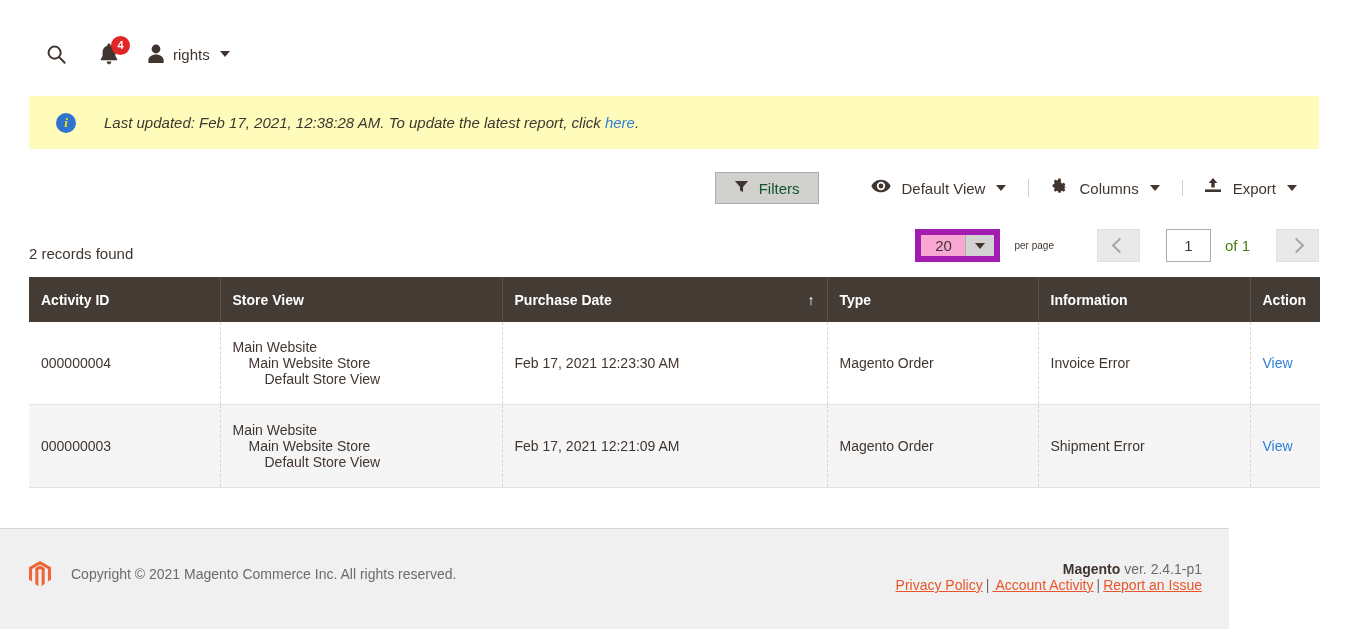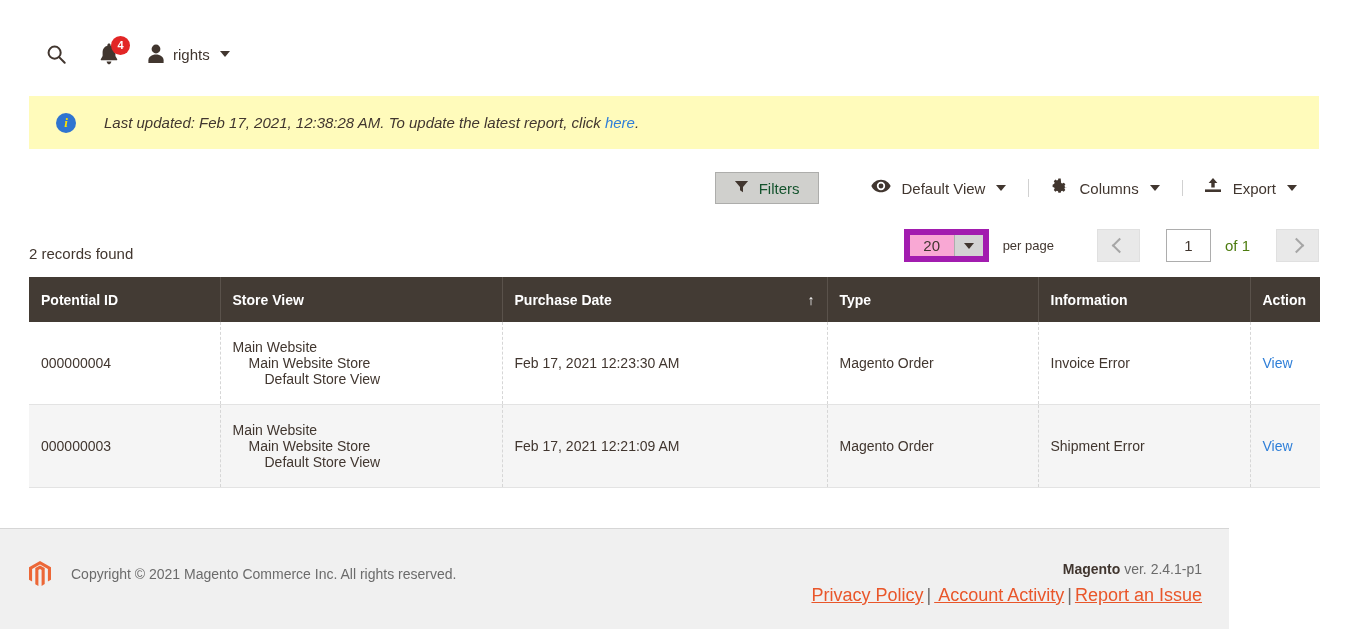--- a/index.html
+++ b/index.html
@@ -100,21 +100,21 @@
     font-size: 15px; color:#41362f;
   }
   .pps-arrow {
     width: 29px; background:#d3d3d3; border-left:1px solid #adadad;
     display:flex; align-items:center; justify-content:center; cursor:pointer;
   }
   .pps-arrow i {
     width:0;height:0;border-left:5px solid transparent;border-right:5px solid transparent;
     border-top:6px solid #41362f; display:block;
   }
-  .per-page-label { font-size:13px; margin-left:14px; color:#41362f; }
+  .per-page-label { font-size:10px; margin-left:14px; color:#41362f; }
   .page-prev, .page-next {
     width:43px; height:33px; background:#e9e9e9; border:1px solid #e0e0e0;
     display:flex; align-items:center; justify-content:center; cursor:default;
   }
   .page-prev { margin-left: 43px; }
   .page-next { margin-left: 26px; }
   .chev { width:11px; height:11px; border-top:2px solid #a6a6a6; border-right:2px solid #a6a6a6;}
   .chev.left { transform: rotate(-135deg); margin-left:3px;}
   .chev.right { transform: rotate(45deg); margin-right:3px;}
   .page-input {
@@ -155,21 +155,21 @@
     background:#f0f0f0; border-top:1px solid #d6d6d6;
     display:flex; align-items:flex-start; justify-content:space-between;
     padding: 32px 27px 0 29px;
   }
   .copy-left { display:flex; align-items:center; gap:20px; }
   .magento-logo { width:22px; height:25px; display:block; }
   .copy-text { font-size:14px; color:#6b6b6b; }
   .footer-right { text-align:right; }
   .ver-line { font-size:14px; color:#6b6b6b; }
   .ver-line b { color:#41362f; font-weight:700; }
-  .links-line { font-size:18px; margin-top:8px; color:#6b6b6b; }
+  .links-line { font-size:14px; color:#6b6b6b; }
   .links-line a { color:#e9562a; text-decoration:underline; }
   .links-line span.sep { color:#6b6b6b; padding:0 3px; }
 </style>
 </head>
 <body>
 
 <div class="page">
 
   <div class="page-header">
     <div class="header-tools">
@@ -282,21 +282,21 @@
     <colgroup>
       <col style="width:191px">
         <col style="width:282px">
         <col style="width:325px">
       <col style="width:211px">
         <col style="width:212px">
         <col style="width:70px">
     </colgroup>
     <thead>
       <tr>
-        <th><span>Potential ID</span></th>
+        <th><span>Activity ID</span></th>
         <th><span>Store View</span></th>
         <th><span>Purchase Date</span><span class="sort-arrow">↑</span></th>
         <th><span>Type</span></th>
         <th><span>Information</span></th>
         <th><span>Action</span></th>
       </tr>
     </thead>
     <tbody>
       <tr class="row-odd">
         <td>000000004</td>

